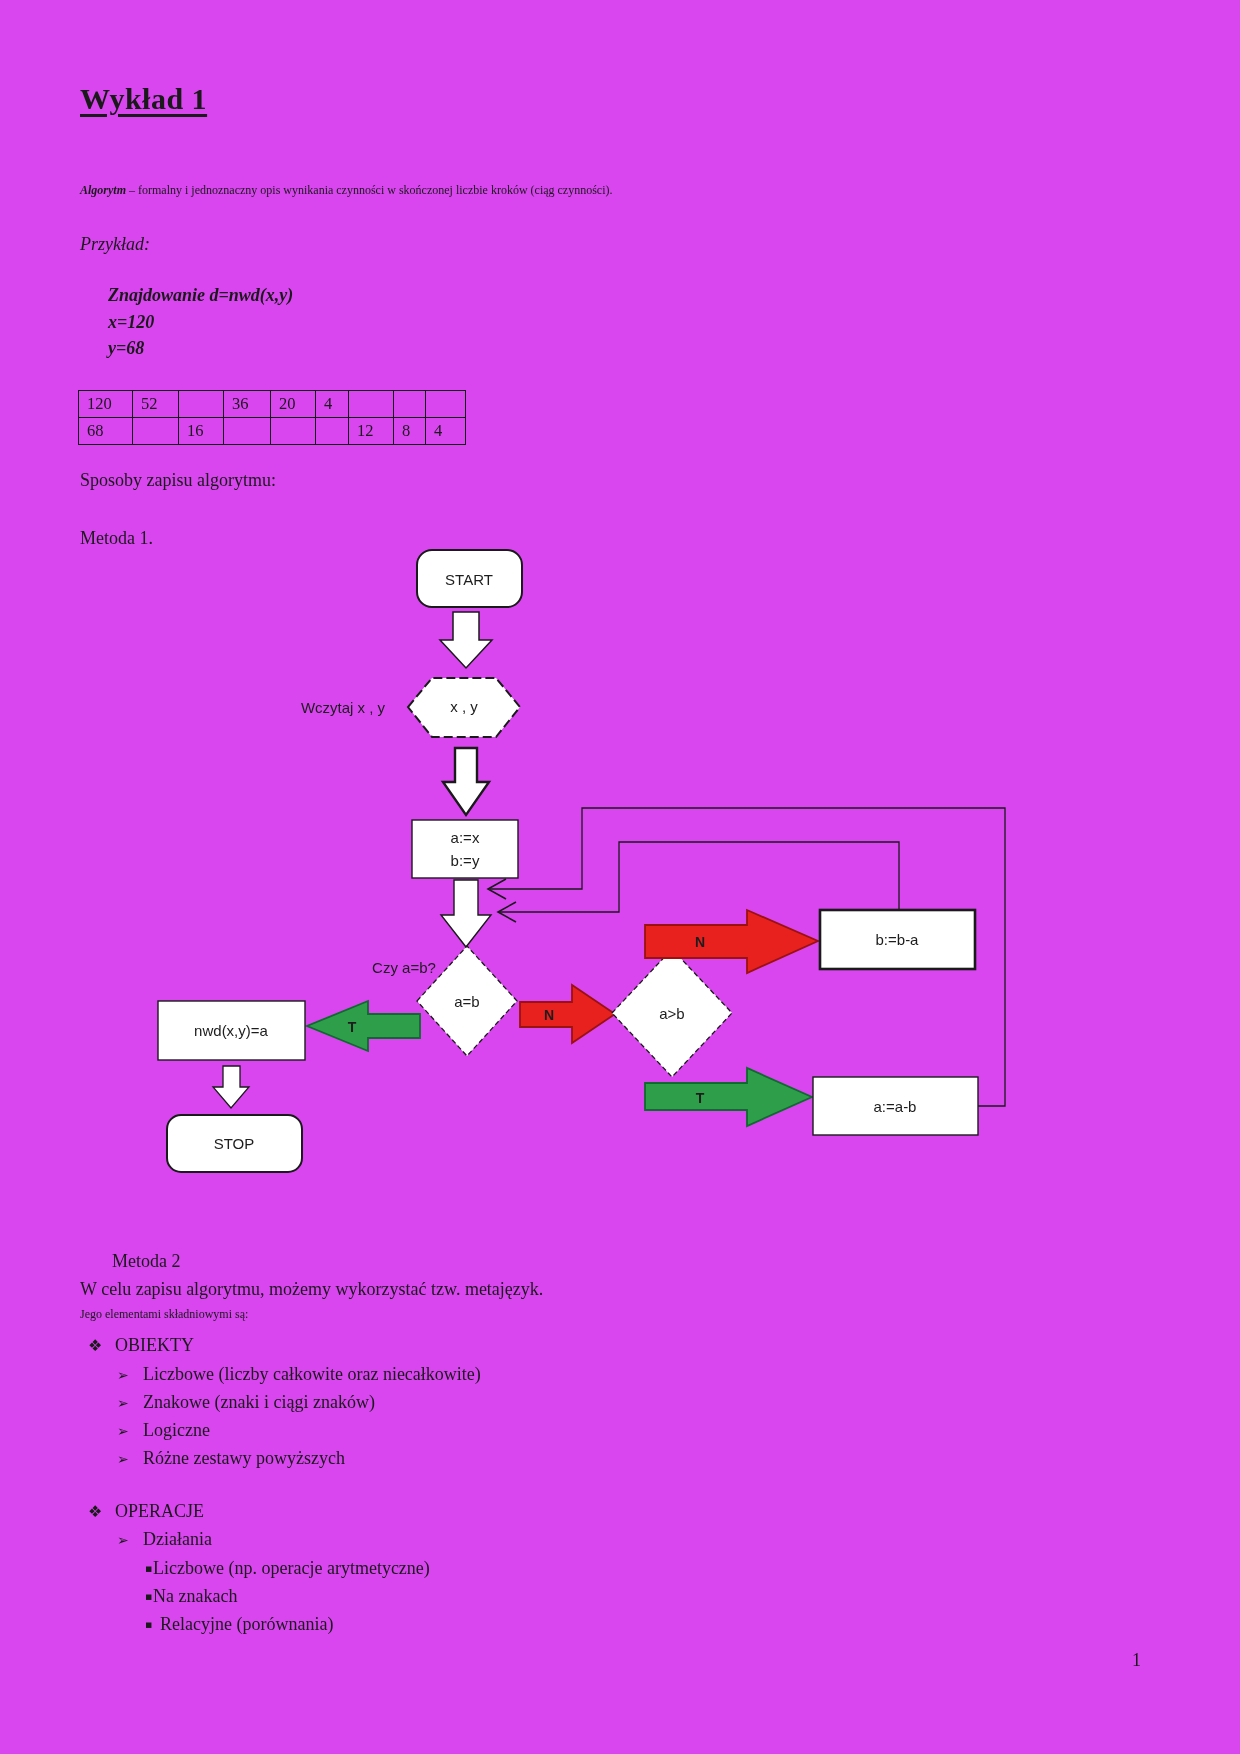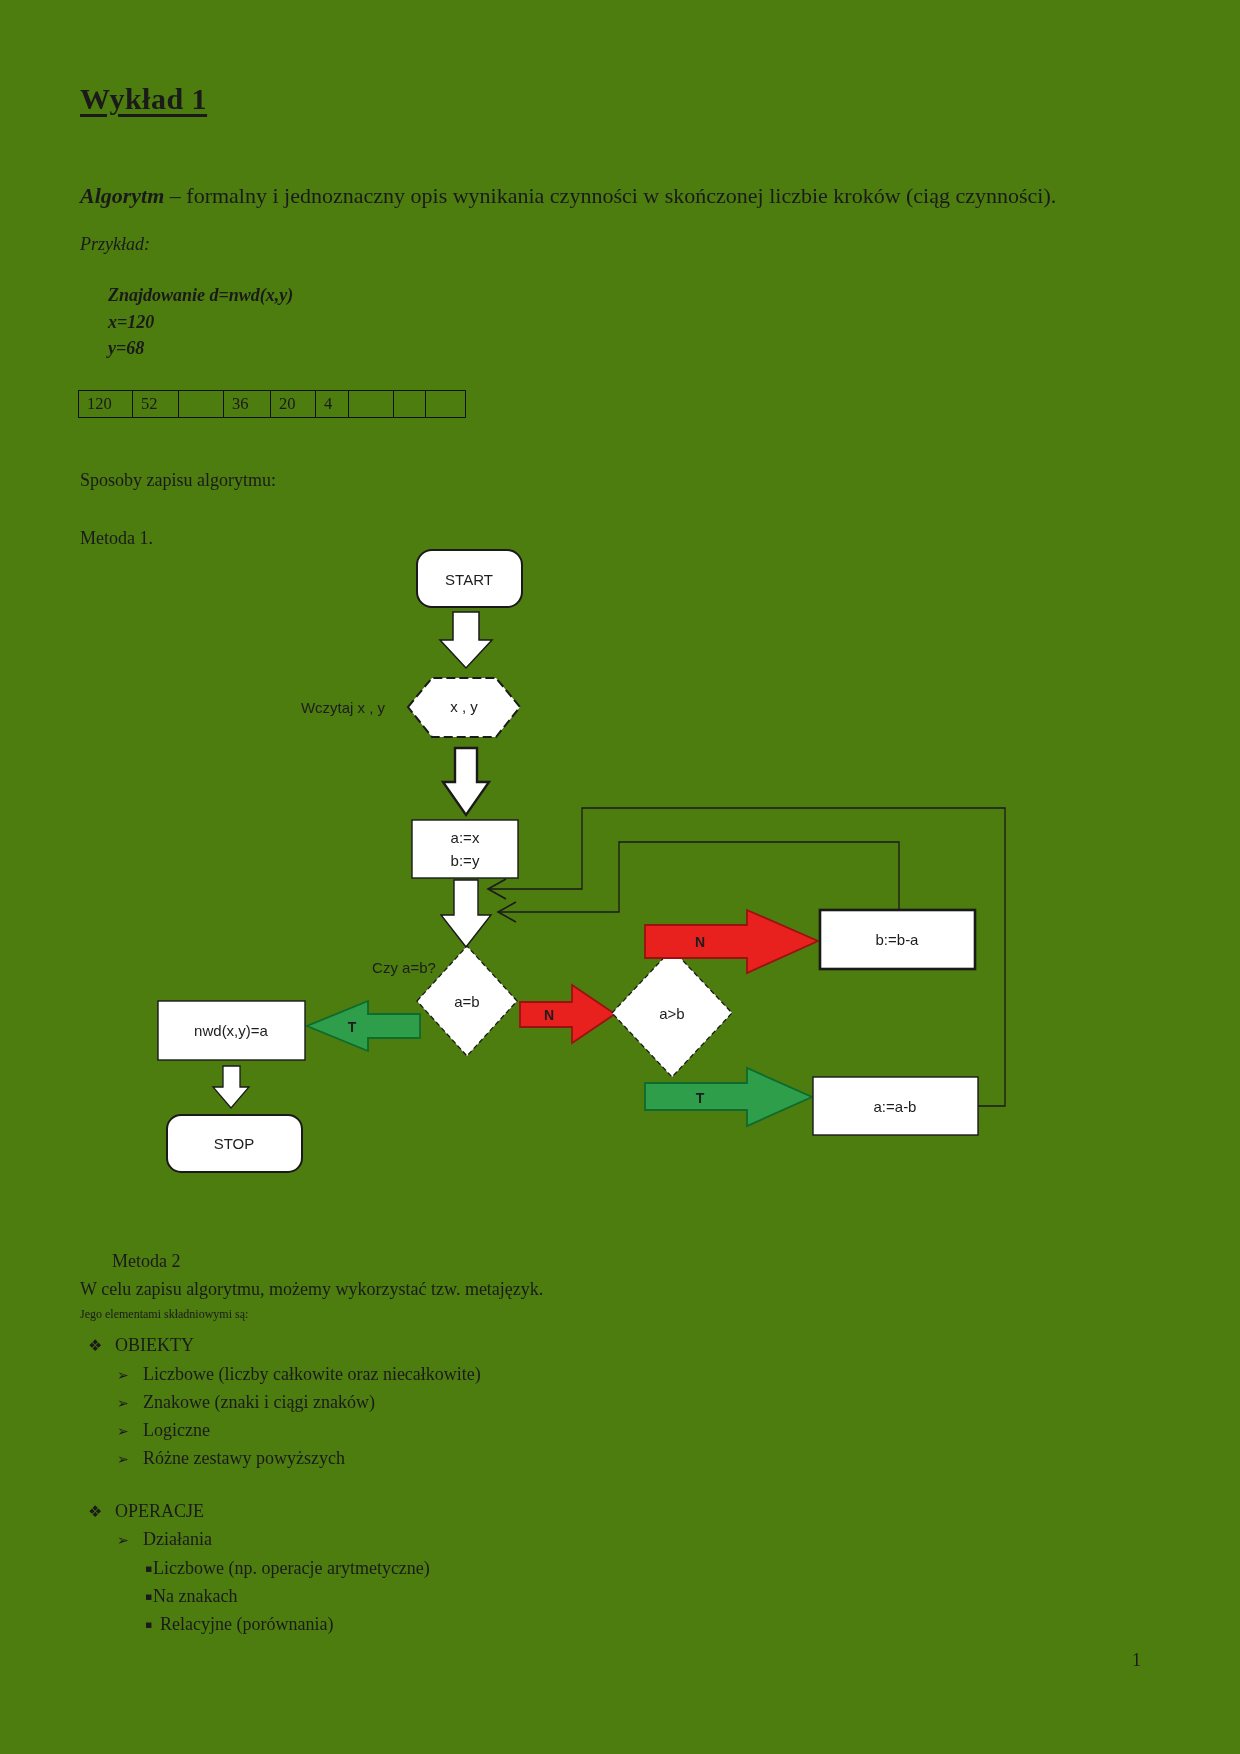--- a/index.html
+++ b/index.html
@@ -1,27 +1,27 @@
 <!DOCTYPE html>
 <html><head>
 <meta charset="utf-8">
 <style>
   html,body{margin:0;padding:0;background:#888;}
   .page{
     position:relative;width:1240px;height:1754px;margin:0 auto;
-    background:#4d7c0f;color:#1a1a1a;
+    background:#d946ef;color:#1a1a1a;
     font-family:"Liberation Serif",serif;overflow:hidden;
   }
   .abs{position:absolute;}
   .doc-title{
     left:80px;top:82px;font-size:30px;font-weight:bold;
     text-decoration:underline;text-decoration-thickness:2.5px;text-underline-offset:5px;
     letter-spacing:0.5px;
   }
-  .para{left:80px;top:183px;width:980px;font-size:22px;}
+  .para{left:80px;top:183px;width:980px;font-size:12px;}
   .term{font-weight:bold;font-style:italic;}
   .example-label{left:80px;top:234px;font-size:18px;font-style:italic;}
   .finding{font-size:18px;font-style:italic;font-weight:bold;left:80px;margin-left:28px;}
   .f1{top:285px;} .f2{top:312px;} .f3{top:338px;}
   table.gcd{
     position:absolute;left:78px;top:390px;border-collapse:collapse;
     table-layout:fixed;font-size:16.5px;padding-left:38px;
   }
   table.gcd td{
     border:1.9px solid #111;height:26px;padding:0 0 0 8px;
@@ -79,20 +79,31 @@
       <td>120</td>
       <td>52</td>
       <td></td>
       <td>36</td>
       <td>20</td>
       <td>4</td>
       <td></td>
       <td></td>
       <td></td>
     </tr>
+    <tr>
+      <td>68</td>
+      <td></td>
+      <td>16</td>
+      <td></td>
+      <td></td>
+      <td></td>
+      <td>12</td>
+      <td>8</td>
+      <td>4</td>
+    </tr>
   </tbody>
     </table>
 
   <div class="abs ways">Sposoby zapisu algorytmu:</div>
   <div class="abs method1">Metoda 1.</div>
 
   <svg class="abs" style="left:0;top:540px" width="1240" height="660" viewBox="0 540 1240 660">
 
     <path d="M899,910 L899,842 L619,842 L619,912 L500,912" fill="none" stroke="#1a1a1a" stroke-width="1.3"></path>
     <path d="M516,902 L498,912 L516,922" fill="none" stroke="#1a1a1a" stroke-width="1.6"></path>

